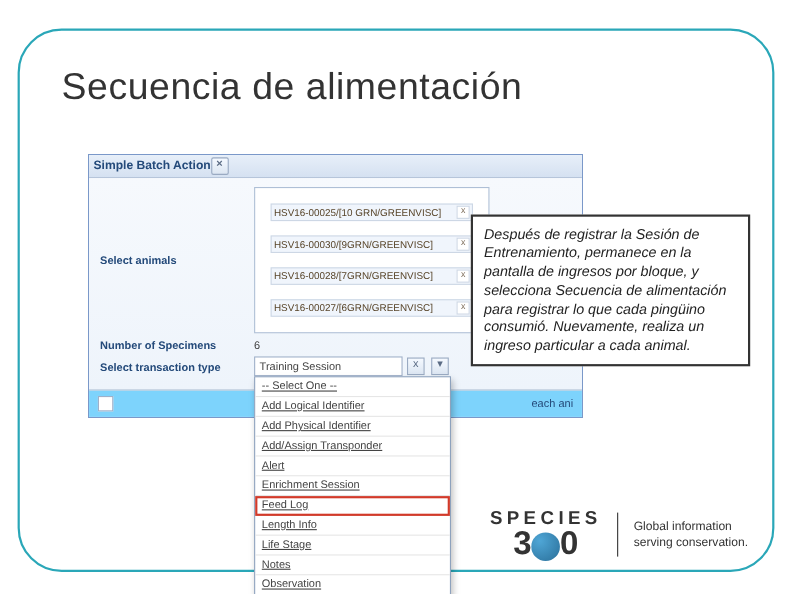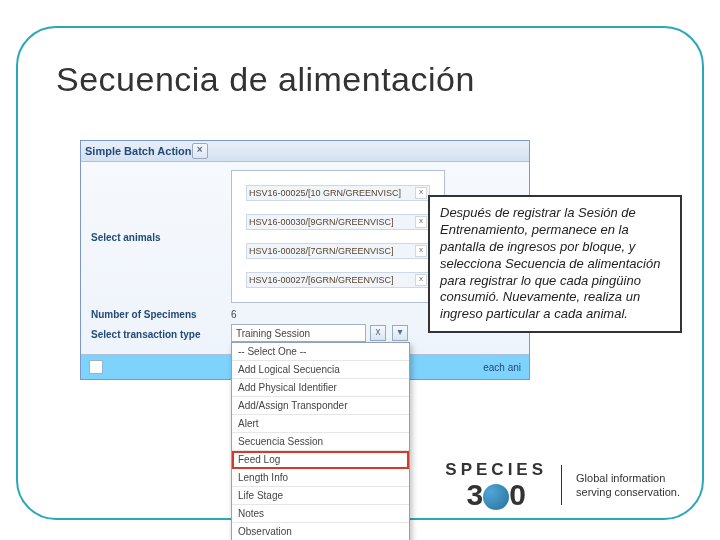--- a/index.html
+++ b/index.html
@@ -169,20 +169,21 @@
     border: 1px solid #8ea2bd;
     box-shadow: 2px 3px 6px rgba(0,0,0,0.25);
     z-index: 10;
   }
   .dd-item {
     padding: 3px 6px;
     color: #444;
     font-size: 10px;
     border-bottom: 1px solid #e6e6e6;
     cursor: pointer;
+    text-decoration: underline;
   }
   .dd-item.selected {
     background: #dde8f7;
   }
   .dd-item.highlight {
     outline: 2px solid #d23a2a;
     outline-offset: -2px;
   }
   .dd-item:last-child { border-bottom: none; }
 
@@ -314,25 +315,25 @@
         <div class="select-box">
           <div style="display:flex;align-items:center;">
             <div class="select-input" style="flex:1;">
               <span>Training Session</span>
             </div>
             <span class="clear-x">x</span>
             <span class="dd-btn">▾</span>
           </div>
           <div class="dropdown" id="dd">
               <div class="dd-item">-- Select One --</div>
-              <div class="dd-item">Add Logical Secuencia</div>
+              <div class="dd-item">Add Logical Identifier</div>
               <div class="dd-item">Add Physical Identifier</div>
               <div class="dd-item">Add/Assign Transponder</div>
               <div class="dd-item">Alert</div>
-              <div class="dd-item">Secuencia Session</div>
+              <div class="dd-item">Enrichment Session</div>
               <div class="dd-item highlight">Feed Log</div>
               <div class="dd-item">Length Info</div>
               <div class="dd-item">Life Stage</div>
               <div class="dd-item">Notes</div>
               <div class="dd-item">Observation</div>
               <div class="dd-item selected">Training Session</div>
               <div class="dd-item">Weight Info</div>
             </div>
         </div>
       </div>

